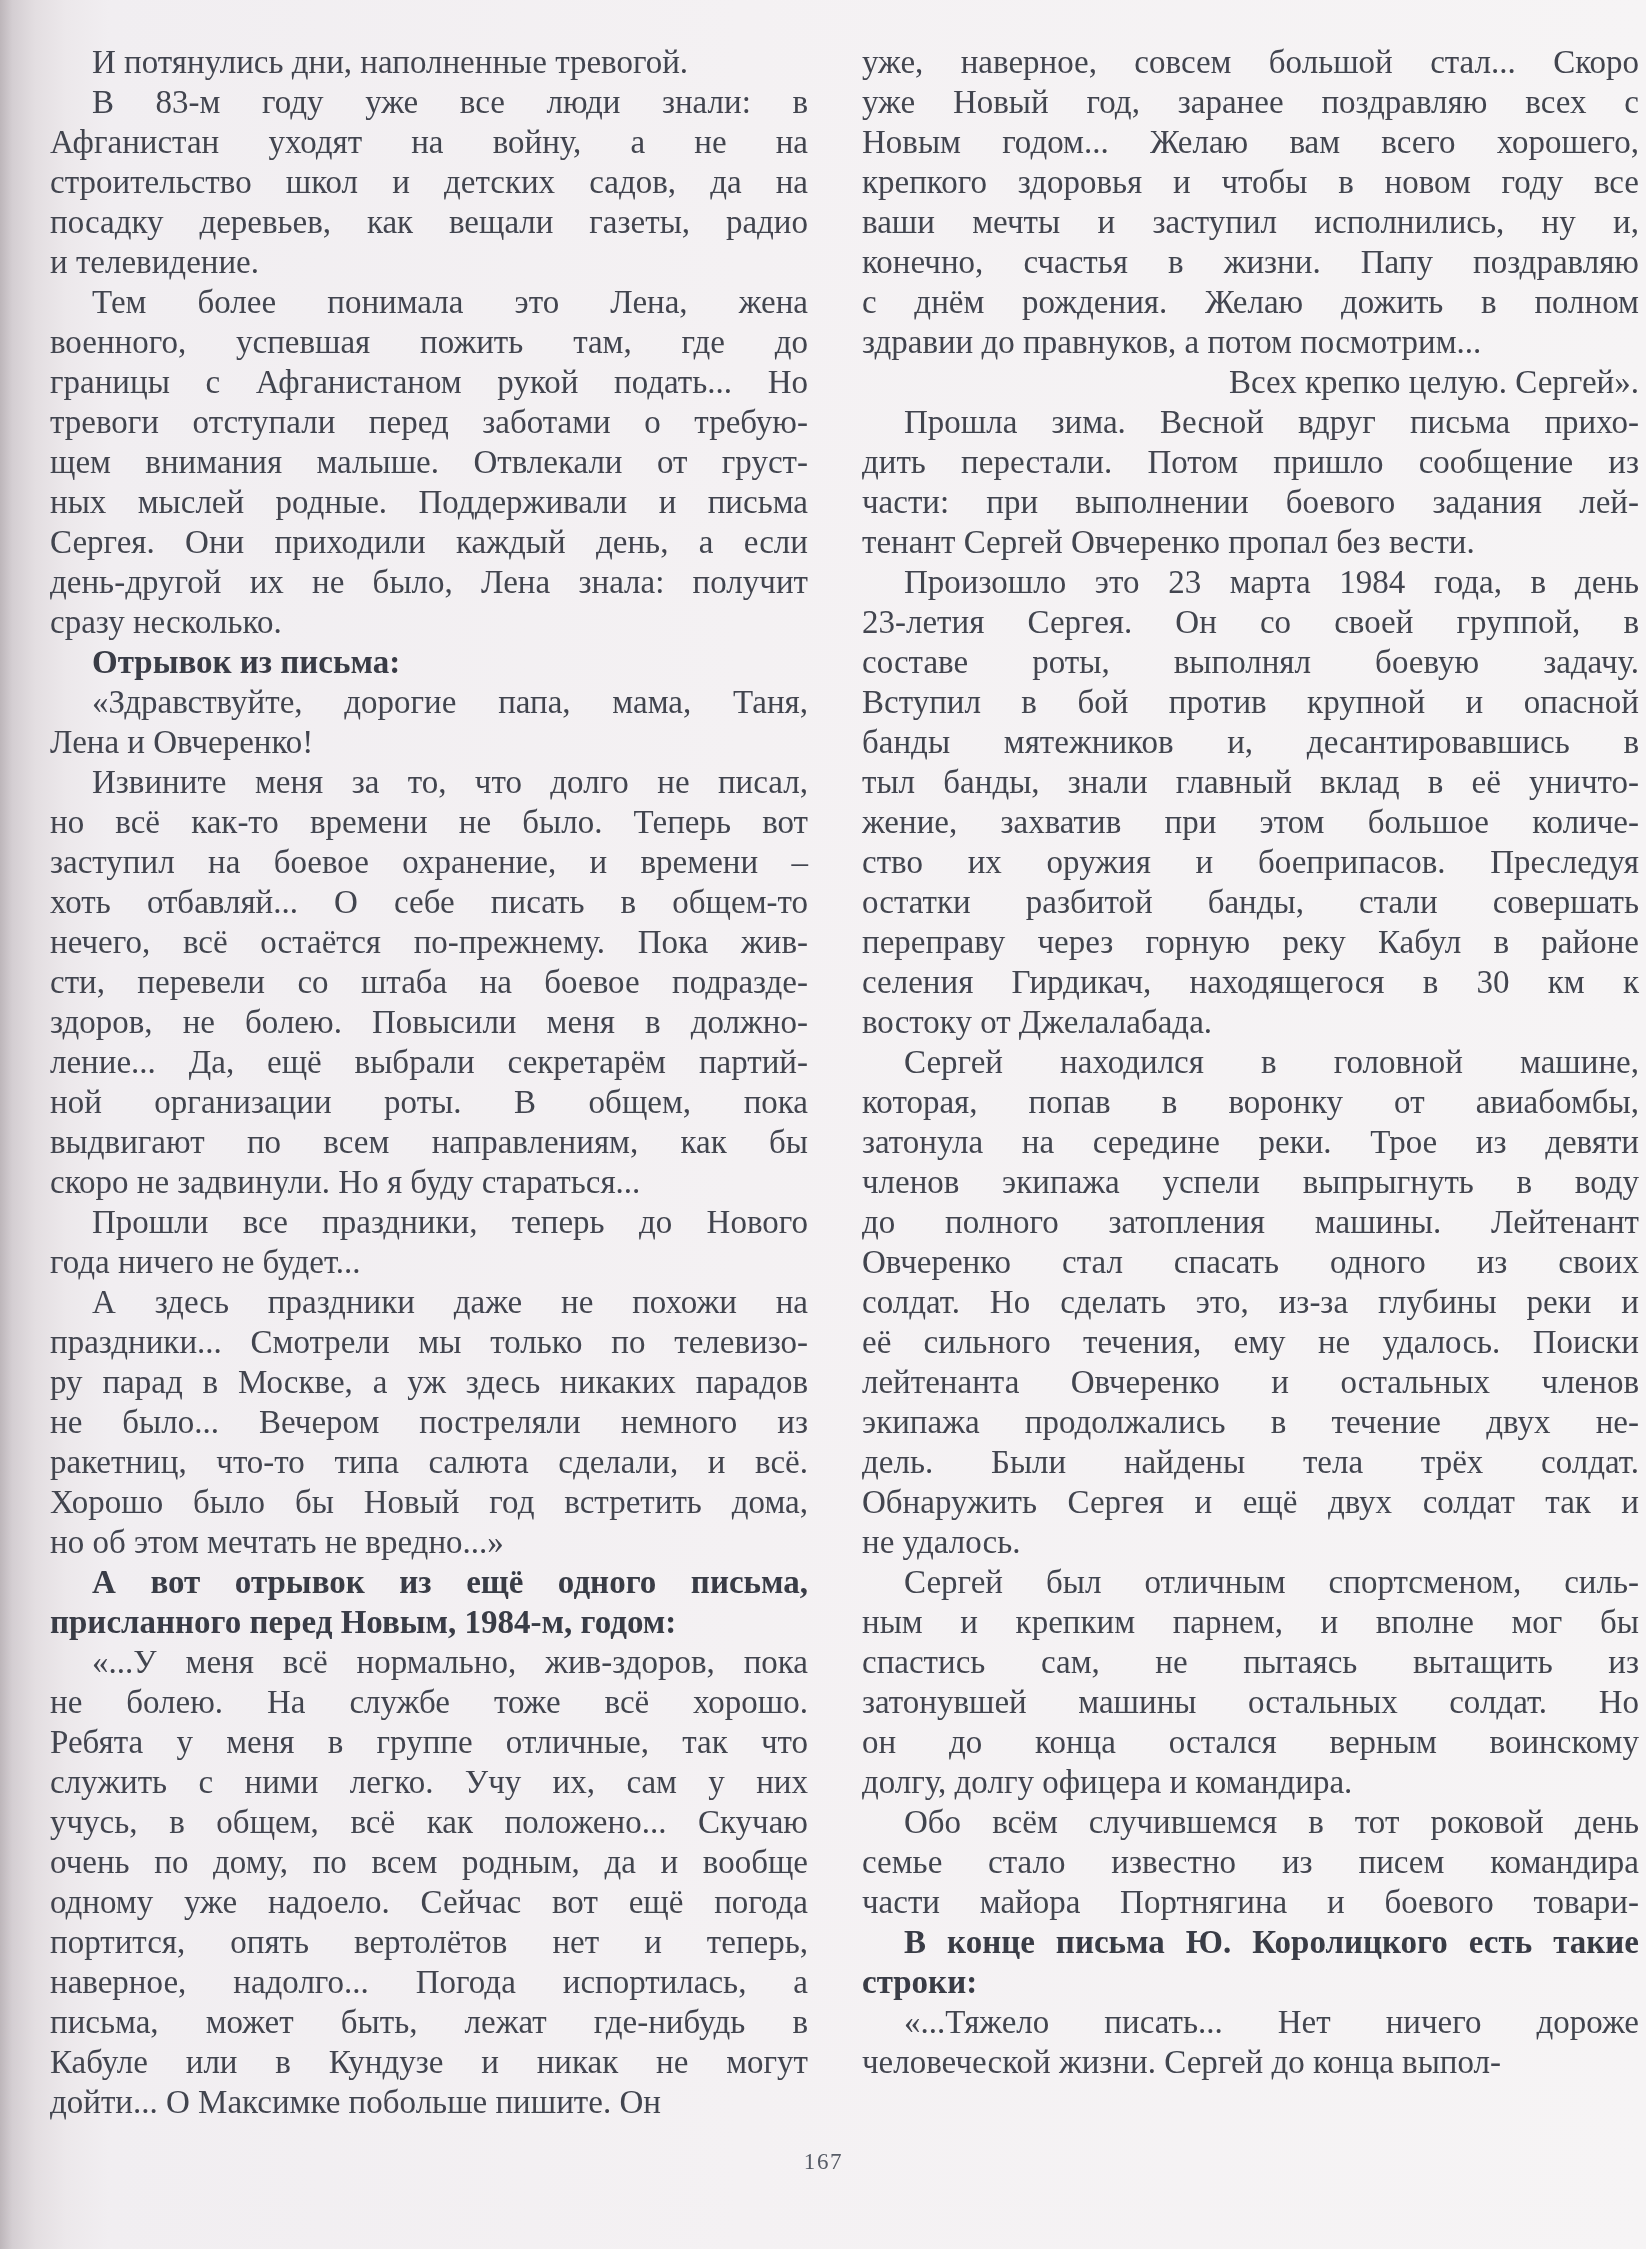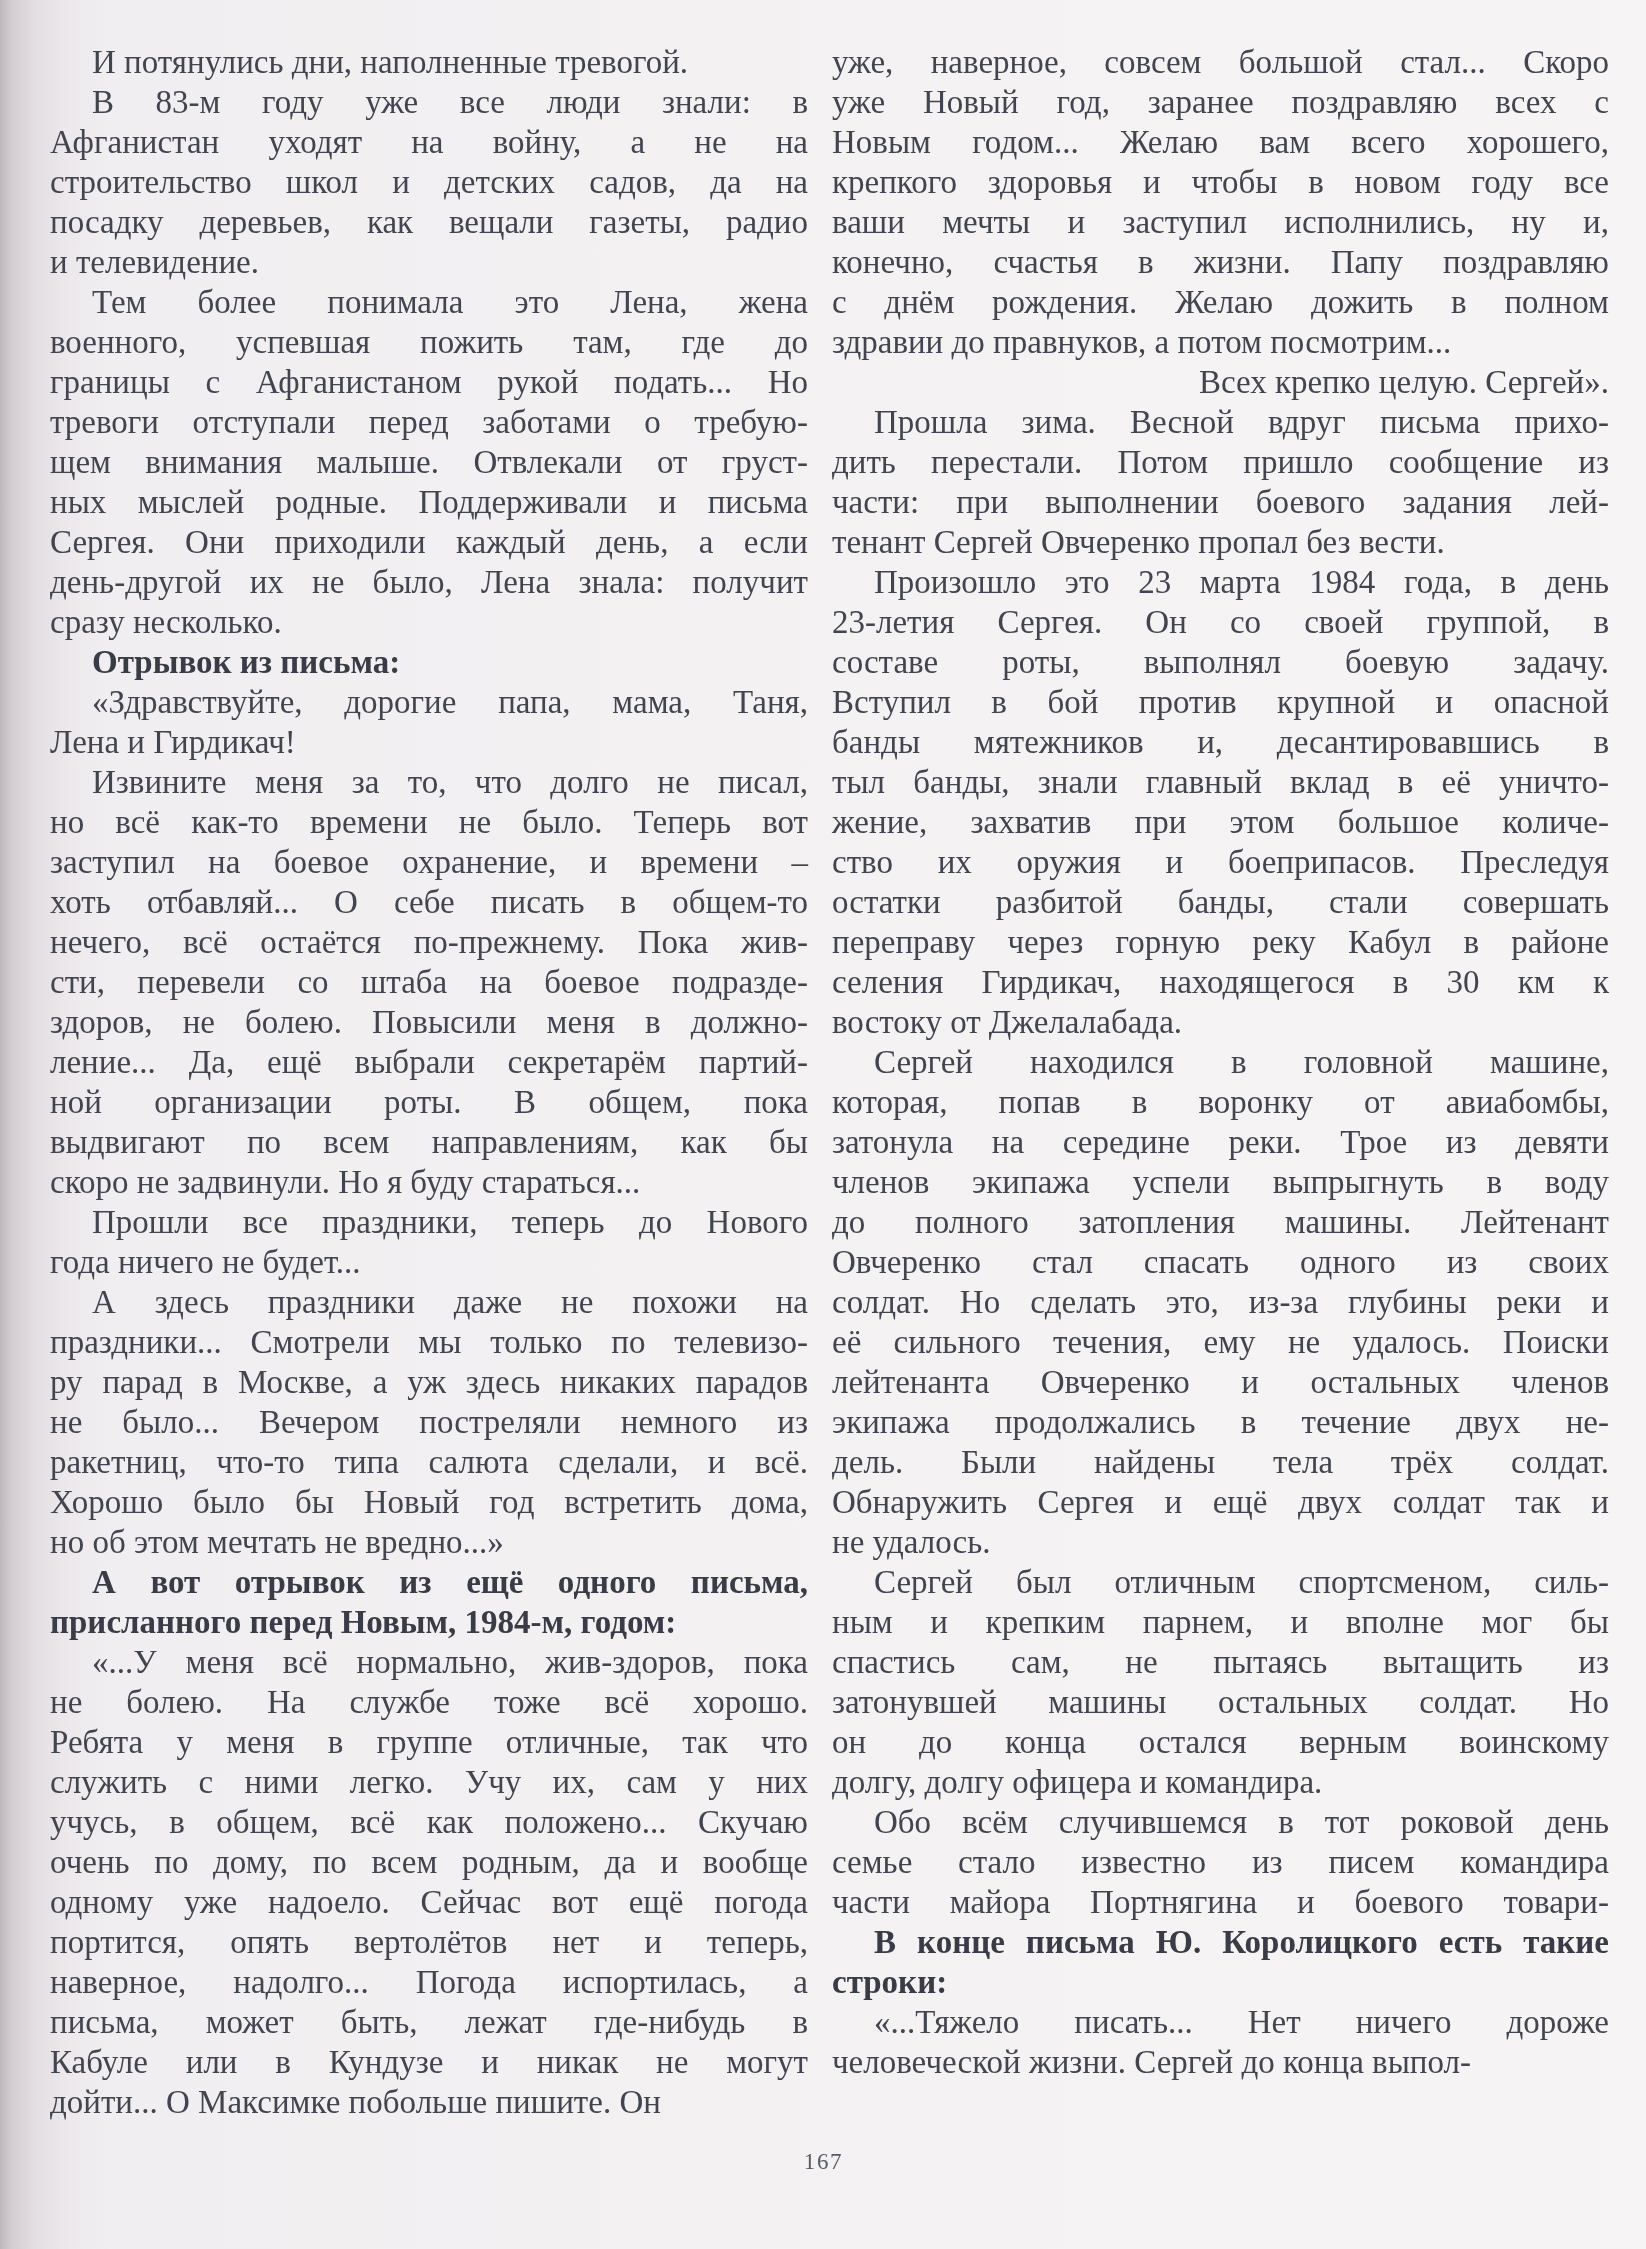--- a/index.html
+++ b/index.html
@@ -12,21 +12,21 @@
     position: relative;
     width: 1647px; height: 2250px;
     overflow: hidden;
     background: linear-gradient(90deg,
       #bdb6ba 0px, #d4ced2 12.4px, #e3dee1 35px, #ece8eb 66px,
       #f1eef1 109px, #f4f1f3 45%, #f6f4f5 100%);
     color: #42454f;
   }
   .columns {
     position: absolute; top: 42px; left: 50px;
-    display: flex; gap: 24px;
+    display: flex; gap: 54px;
   }
   .col { font-size: 33px; line-height: 40px; }
   .col-left  { width: 758px; }
   .col-right { width: 777px; }
   .para { margin: 0; }
   .para.bold { font-weight: bold; color: #393c46; }
   .line {
     text-align: justify;
     text-align-last: justify;
     white-space: normal;
@@ -66,21 +66,21 @@
           <div class="line">ных мыслей родные. Поддерживали и письма</div>
           <div class="line">Сергея. Они приходили каждый день, а если</div>
           <div class="line">день-другой их не было, Лена знала: получит</div>
           <div class="line last">сразу несколько.</div>
         </div>
         <div class="para bold">
           <div class="line first last">Отрывок из письма:</div>
         </div>
         <div class="para body">
           <div class="line first">«Здравствуйте, дорогие папа, мама, Таня,</div>
-          <div class="line last">Лена и Гирдикач!</div>
+          <div class="line last">Лена и Овчеренко!</div>
         </div>
         <div class="para body">
           <div class="line first">Извините меня за то, что долго не писал,</div>
           <div class="line">но всё как-то времени не было. Теперь вот</div>
           <div class="line">заступил на боевое охранение, и времени –</div>
           <div class="line">хоть отбавляй... О себе писать в общем-то</div>
           <div class="line">нечего, всё остаётся по-прежнему. Пока жив-</div>
           <div class="line">сти, перевели со штаба на боевое подразде-</div>
           <div class="line">здоров, не болею. Повысили меня в должно-</div>
           <div class="line">ление... Да, ещё выбрали секретарём партий-</div>

